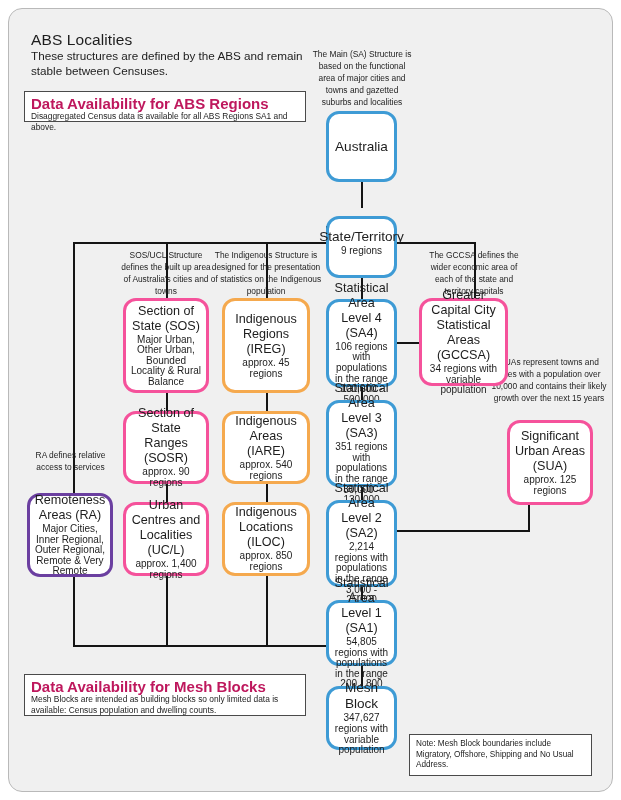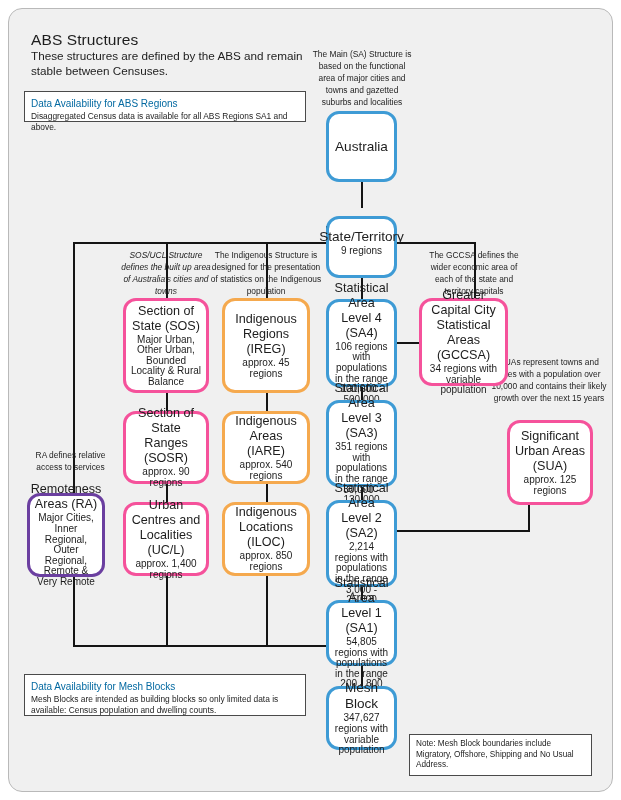--- a/index.html
+++ b/index.html
@@ -40,23 +40,24 @@
   }
 
   
   .panel {
     position: absolute;
     background: #ffffff;
     border: 1px solid #4a4a4a;
     padding: 4px 6px 5px 6px;
   }
   .panel .ph {
-    font-size: 10px;
-    color: #0369a1;
+    font-size: 15px;
+    color: #be185d;
     line-height: 15px;
+    font-weight: bold;
   }
   .panel .pb {
     font-size: 8.4px;
     color: #1d1d1d;
     line-height: 11px;
   }
   .note {
     position: absolute;
     background: #ffffff;
     border: 1px solid #4a4a4a;
@@ -116,21 +117,21 @@
     text-align: center;
     z-index: 2;
   }
 </style>
 </head>
 <body>
 
 <div id="page">
   <div id="canvas">
 
-    <div class="title">ABS Structures</div>
+    <div class="title">ABS Localities</div>
     <div class="subtitle">These structures are defined by the ABS and remain stable between Censuses.</div>
 
     <div class="ln lnv" style="left:352px; top:172px; height:27px;"></div>
 
     <div class="ln lnv" style="left:352px; top:268px; height:24px;"></div>
 
     <div class="ln lnv" style="left:352px; top:377px; height:22px;"></div>
 
     <div class="ln lnv" style="left:352px; top:477px; height:22px;"></div>
 
@@ -236,26 +237,26 @@
     <div class="node orange" style="left:213px; top:402px; width:88px; height:73px;">
       <div class="t1">Indigenous Areas (IARE)</div>
       <div class="t2">approx. 540 regions</div>
     </div>
 
     <div class="node orange" style="left:213px; top:493px; width:88px; height:74px;">
       <div class="t1">Indigenous Locations (ILOC)</div>
       <div class="t2">approx. 850 regions</div>
     </div>
 
-    <div class="node purple" style="left:18px; top:484px; width:78px; height:84px;justify-content:center;">
+    <div class="node purple" style="left:18px; top:484px; width:86px; height:84px;justify-content:center;">
       <div class="t1">Remoteness Areas (RA)</div>
       <div class="t2">Major Cities, Inner Regional, Outer Regional, Remote &amp; Very Remote</div>
     </div>
 
-    <div class="cap" style="left:110px; top:240px; width:94px;font-style:italic;">SOS/UCL Structure defines the built up area of Australia's cities and towns</div>
+    <div class="cap" style="left:110px; top:240px; width:94px;">SOS/UCL Structure defines the built up area of Australia's cities and towns</div>
 
     <div class="cap" style="left:200px; top:240px; width:114px;">The Indigenous Structure is designed for the presentation of statistics on the Indigenous population</div>
 
     <div class="cap" style="left:420px; top:240px; width:90px;">The GCCSA defines the wider economic area of each of the state and territory capitals</div>
 
     <div class="cap" style="left:480px; top:347px; width:120px;">SUAs represent towns and cities with a population over 10,000 and contains their likely growth over the next 15 years</div>
 
     <div class="cap" style="left:15px; top:440px; width:93px;">RA defines relative access to services</div>
 
     <div class="panel" style="left:15px; top:82px; width:282px; height:31px;">

